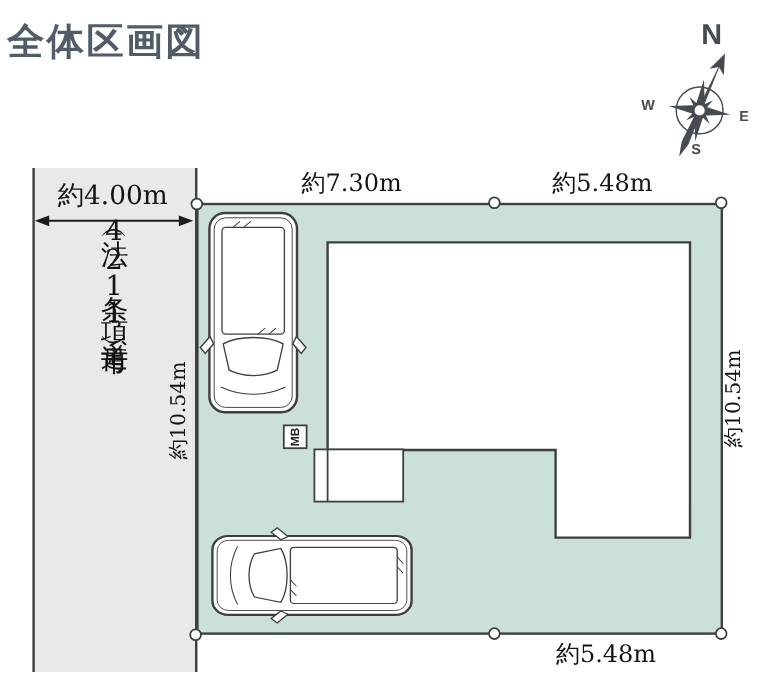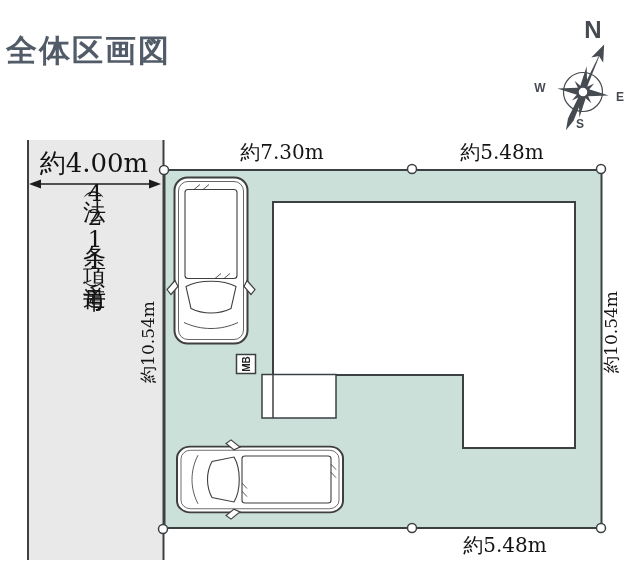--- a/index.html
+++ b/index.html
@@ -7,30 +7,29 @@
     position:relative;
     width:640px;height:579px;
     background:#ffffff;
     overflow:hidden;
     font-family:"DejaVu Serif","Liberation Serif",serif;
   }
   .page-title{
     position:absolute;left:6px;top:14px;
     font-size:31px;font-weight:600;letter-spacing:2px;
     color:#515c68;
-    margin-top:16px;
   }
   .plan-svg{position:absolute;left:0;top:0;}
   .dim{
     position:absolute;color:#141414;
     font-size:20px;text-align:center;
     display:flex;align-items:center;justify-content:center;
     white-space:nowrap;
   }
-  .dim.road-width{font-size:26px;}
+  .dim.road-width{font-size:22px;}
   .dim.vert{
     width:116px;height:22px;font-size:17px;
     transform:rotate(-90deg);transform-origin:center;
   }
   .road-name{
     position:absolute;left:74px;top:184px;
     writing-mode:vertical-rl;text-orientation:upright;
     font-size:23px;line-height:42px;letter-spacing:-2px;
     color:#141414;
   }
@@ -121,21 +120,21 @@
       <g transform="rotate(24)" fill="#464b52">
         <path d="M0,-48 L3,30 L0,42 L-3,30 Z"></path>
         <path d="M0,-52 L-6.5,-35 L0,-39.5 L6.5,-35 Z"></path>
       </g>
       <circle r="5" fill="#ffffff" stroke="#464b52" stroke-width="1.5"></circle>
     </g>
   </svg>
 
   <div class="dim road-width" style="left:28px;top:150px;width:132px;height:26px;">約4.00m</div>
 
-  <div class="dim" style="left:207px;top:140px;width:150px;height:24px;">約7.30m</div>
+  <div class="dim" style="left:218px;top:140px;width:150px;height:24px;">約7.30m</div>
   <div class="dim" style="left:427px;top:140px;width:150px;height:24px;">約5.48m</div>
 
   <div class="dim" style="left:430px;top:533px;width:150px;height:24px;">約5.48m</div>
 
   <div class="dim vert" style="left:90px;top:331px;">約10.54m</div>
   <div class="dim vert" style="left:553px;top:321px;">約10.54m</div>
 
   <div class="road-name">（法42条1項1号市道）</div>
 
   <div class="mb-label">MB</div>

